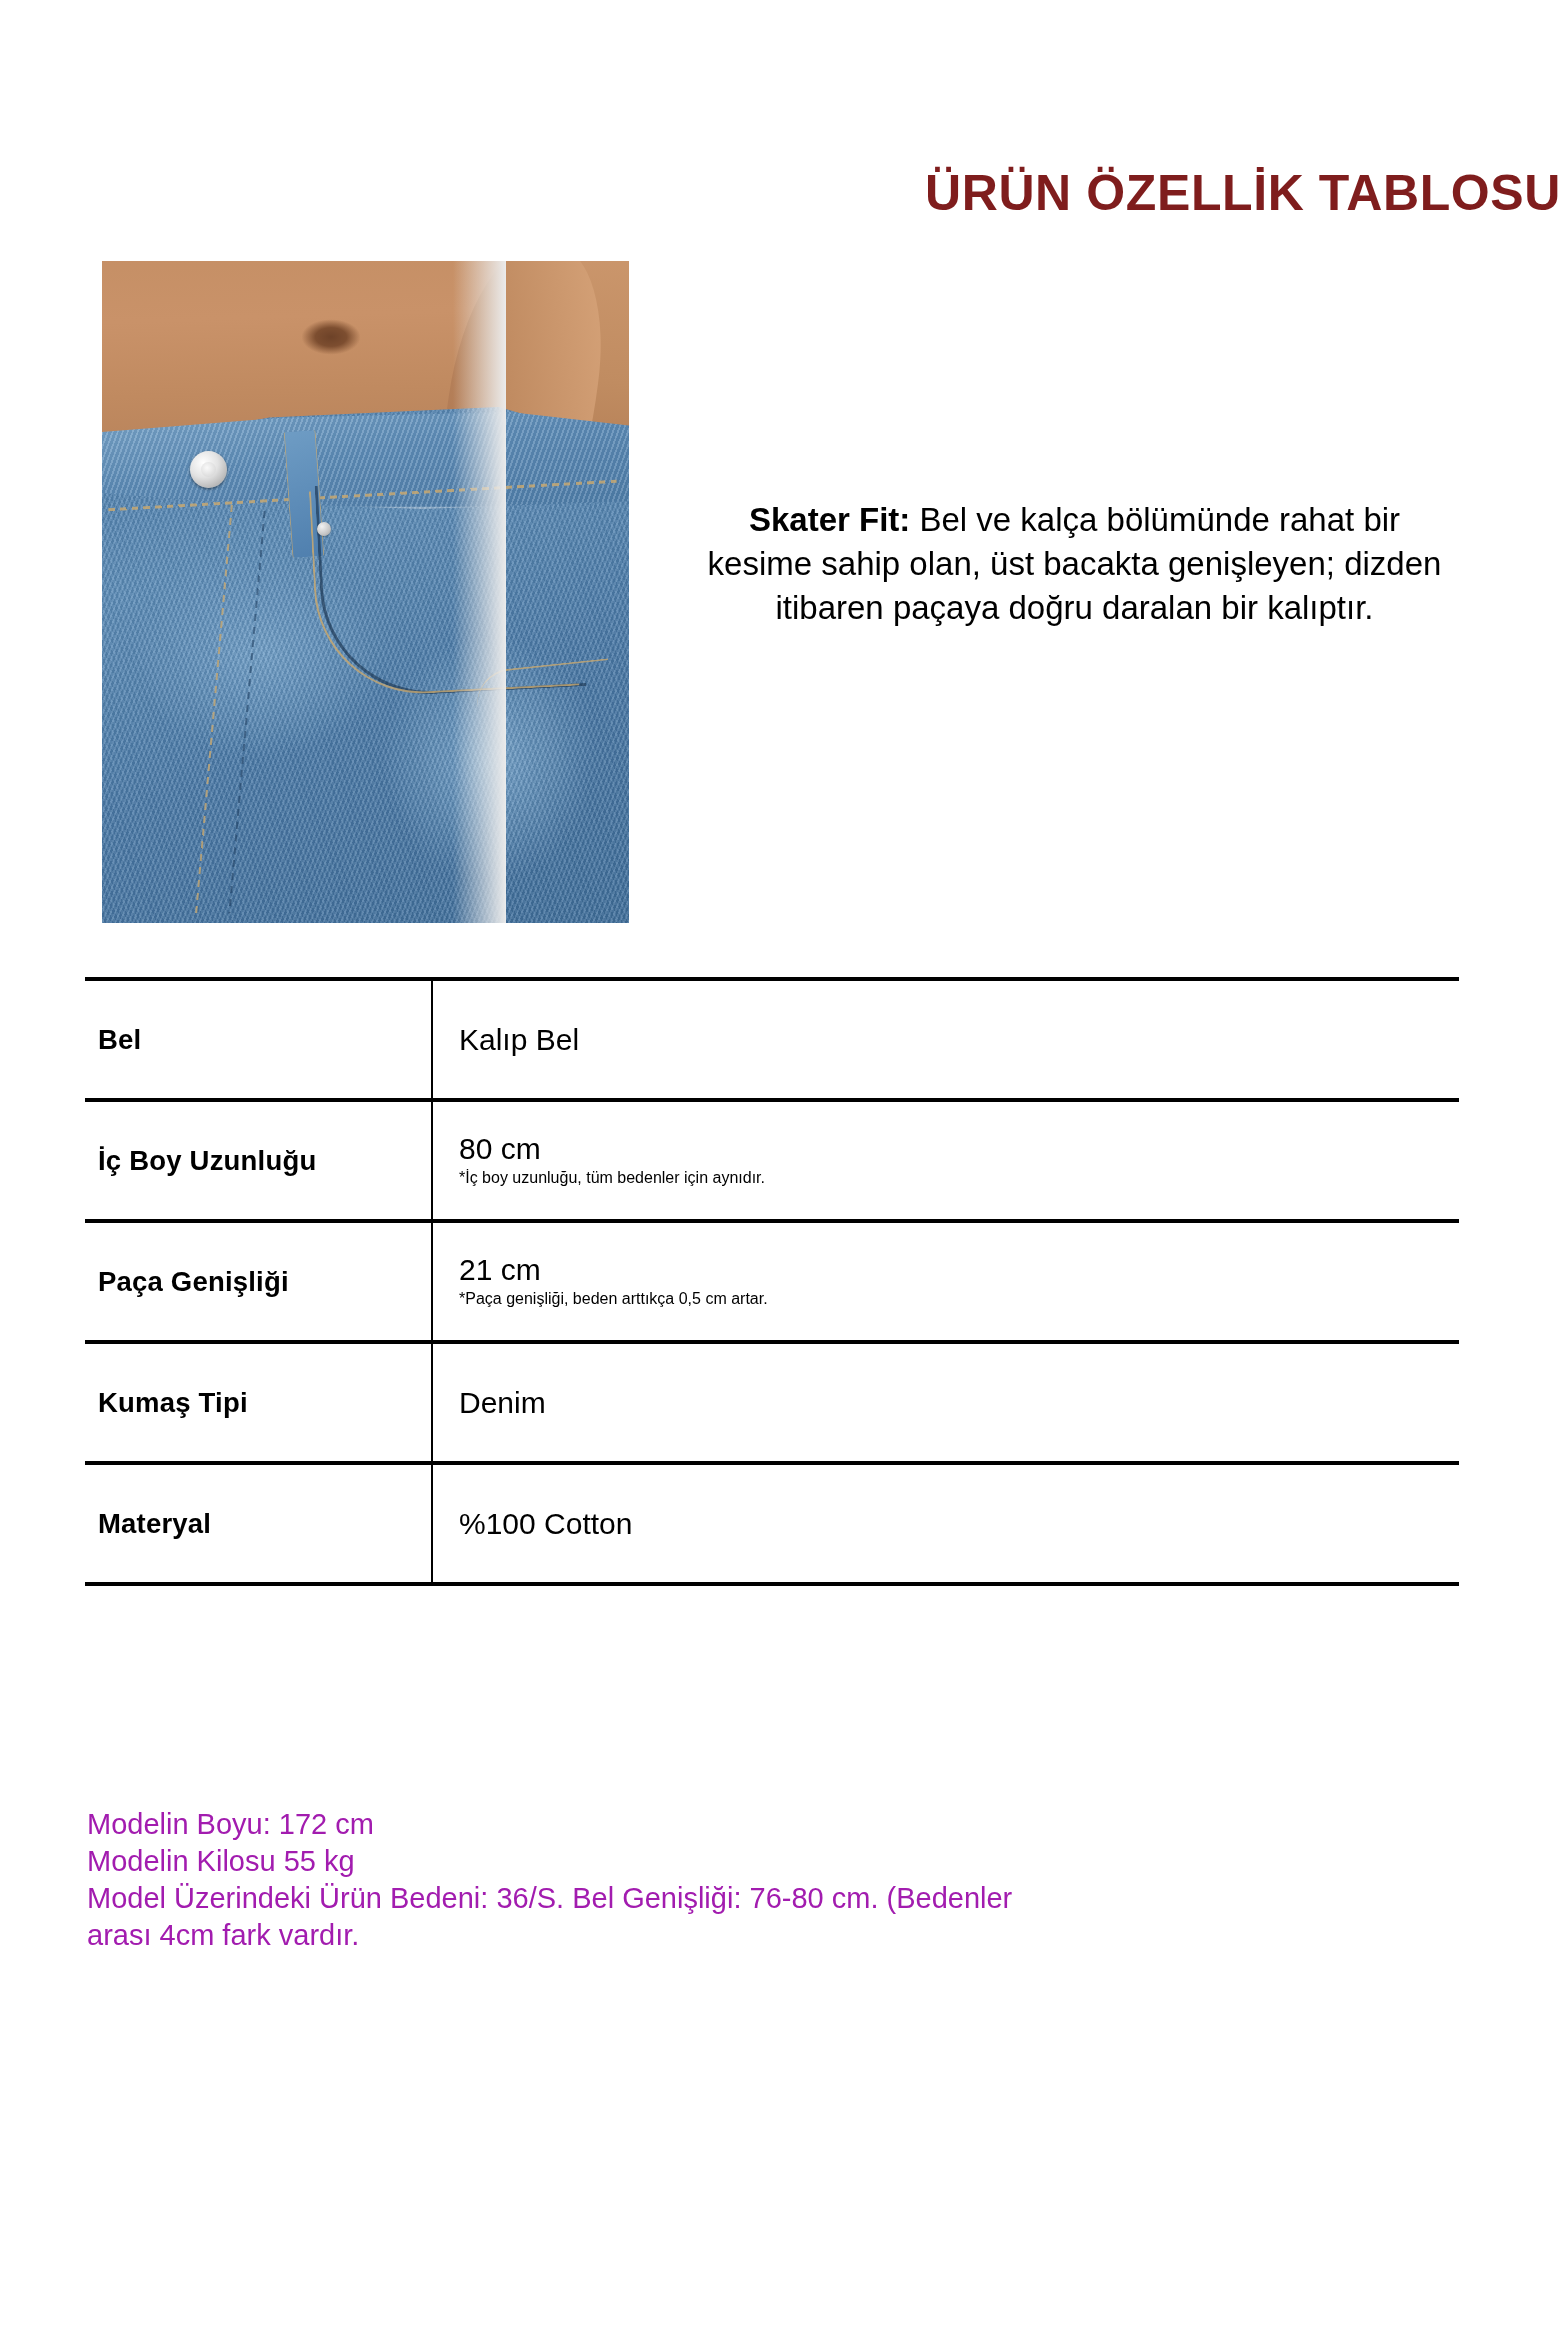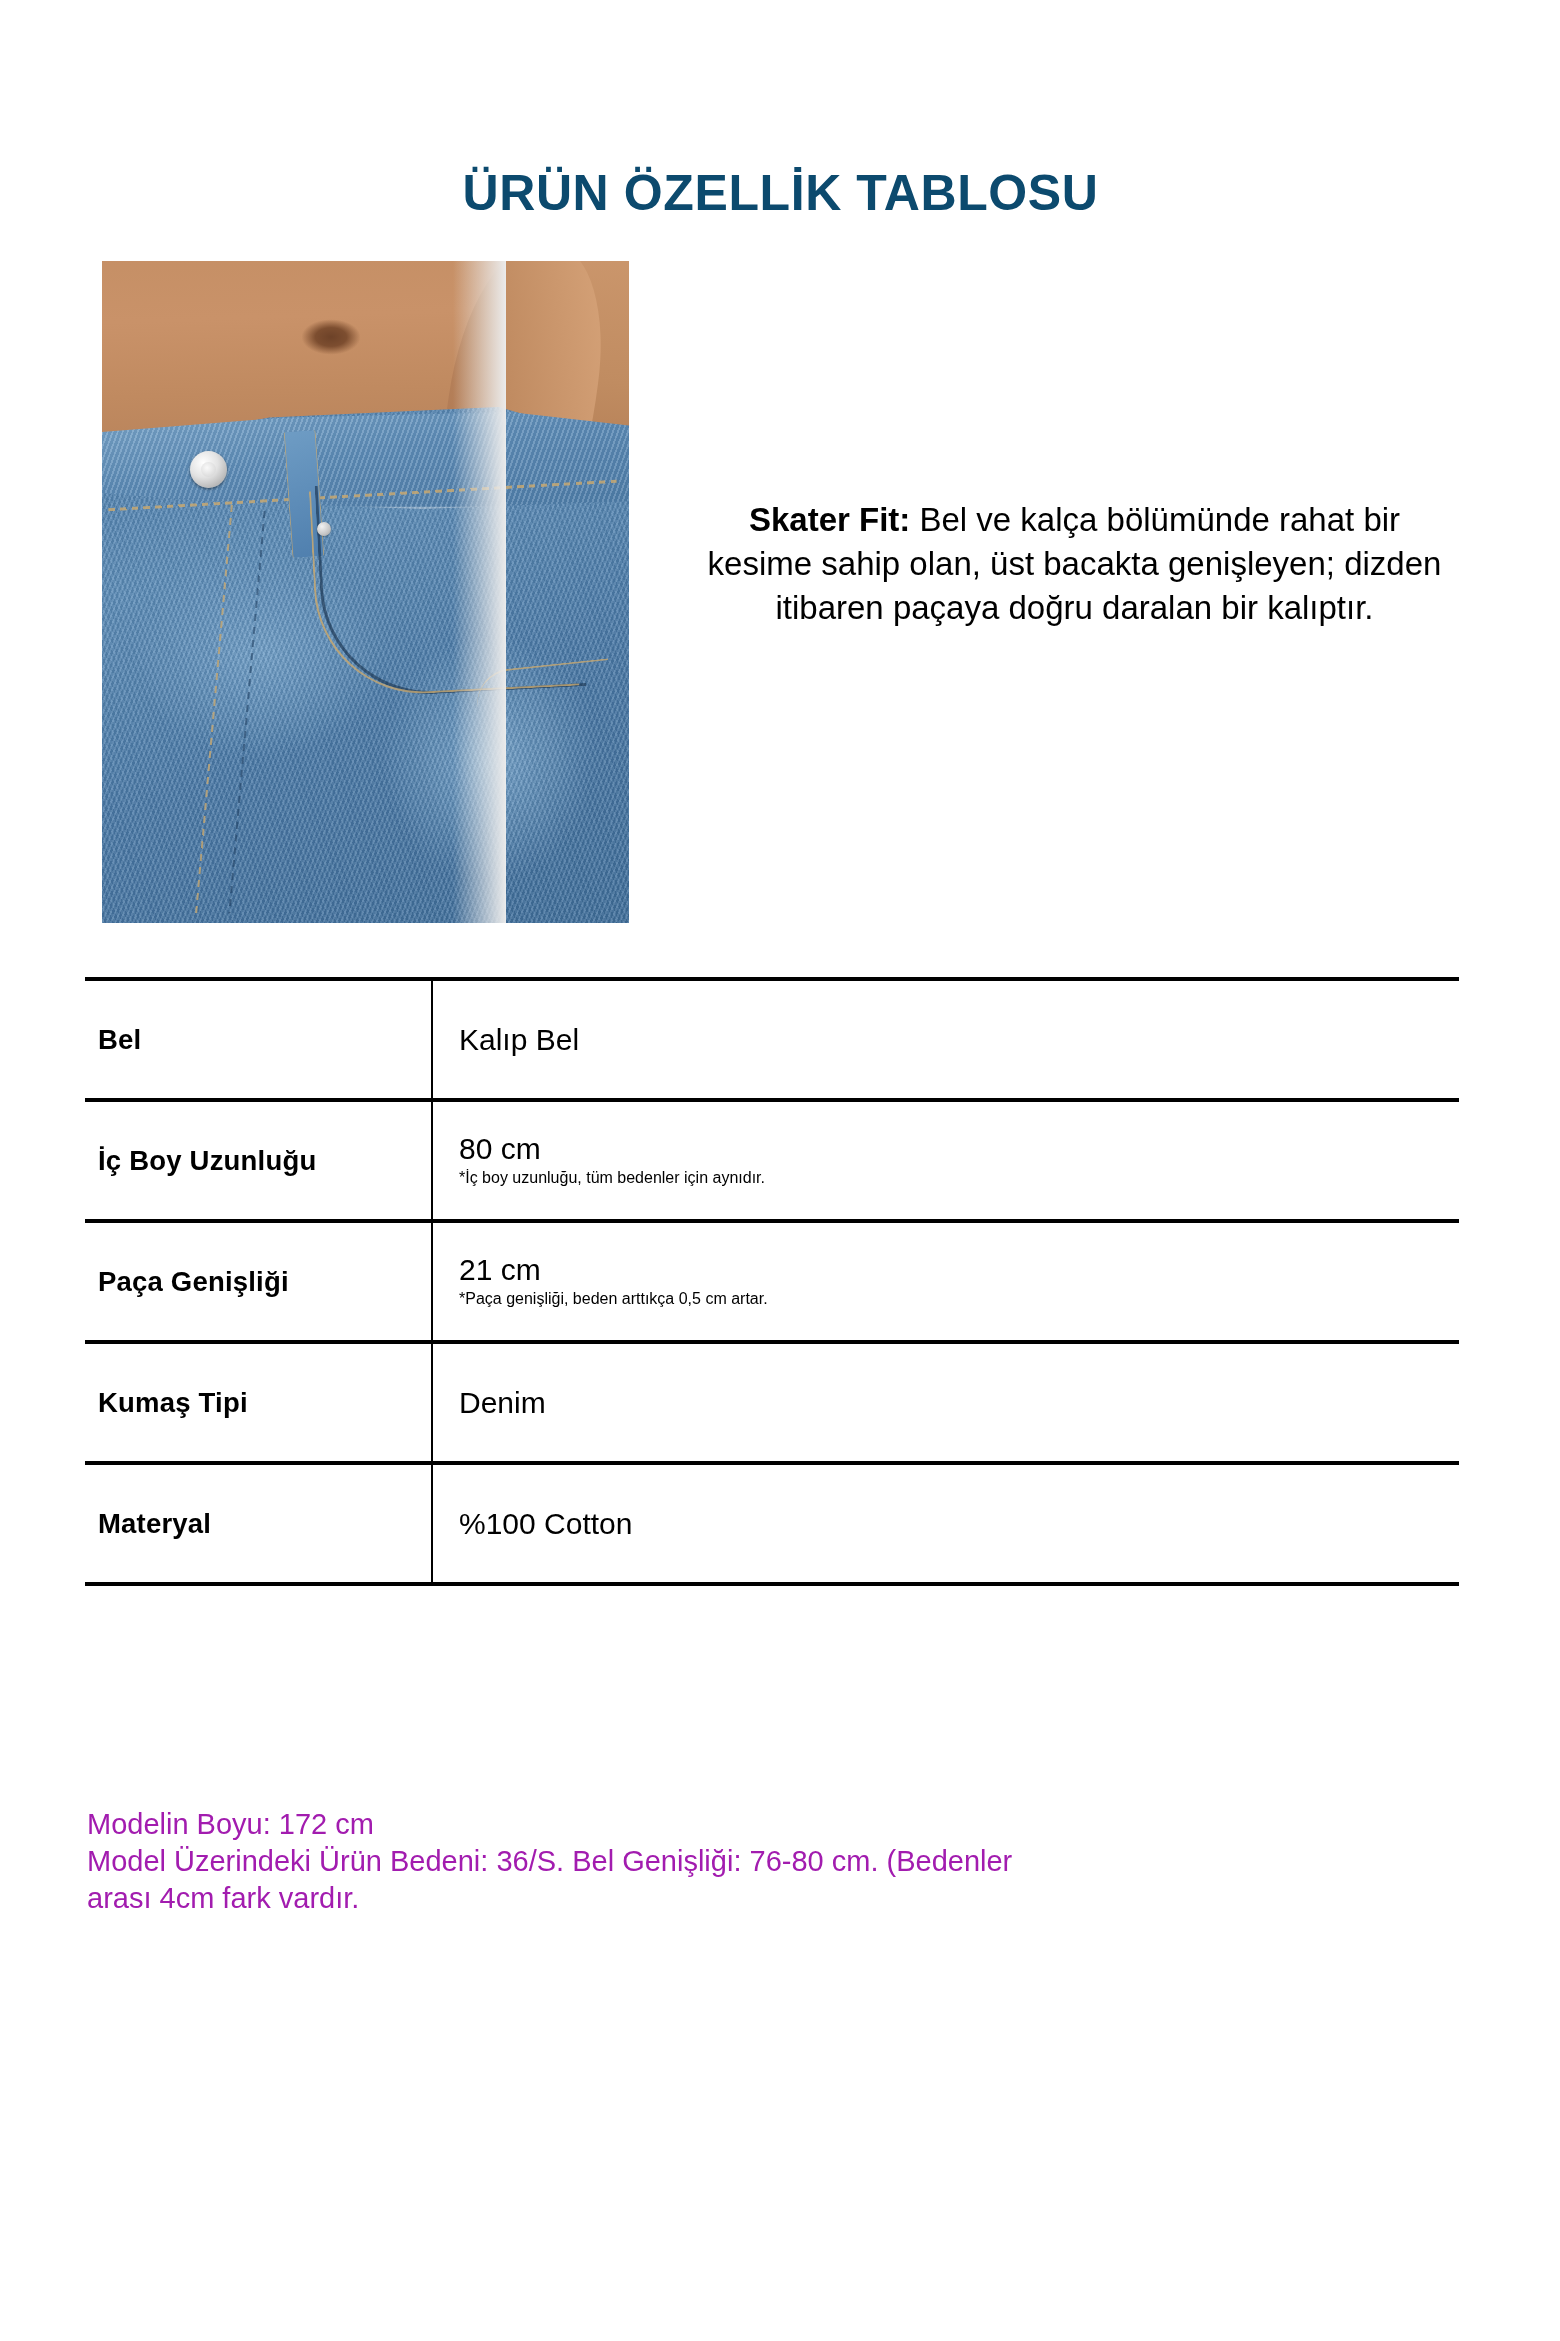--- a/index.html
+++ b/index.html
@@ -15,26 +15,26 @@
     position: relative;
     overflow: hidden;
   }
 
   
   .page-title {
     position: absolute;
     left: 0;
     top: 168px;
     width: 1561px;
-    text-align: center;
+    text-align: right;
     font-size: 50px;
     font-weight: bold;
     letter-spacing: 0.6px;
     line-height: 1;
-    color: #0c4a6e;
+    color: #7f1d1d;
   }
 
   
   .hero {
     position: absolute;
     left: 102px;
     top: 261px;
     width: 527px;
     height: 662px;
     overflow: hidden;
@@ -355,16 +355,17 @@
       <td class="label">Materyal</td>
       <td class="value">
         <span>%100 Cotton</span>
       </td>
     </tr>
   </tbody>
 </table>
 
 <div class="footer">
   <span class="line">Modelin Boyu: 172 cm</span>
+  <span class="line">Modelin Kilosu 55 kg</span>
   <span class="line">Model Üzerindeki Ürün Bedeni: 36/S. Bel Genişliği: 76-80 cm. (Bedenler</span>
   <span class="line">arası 4cm fark vardır.</span>
 </div>
 
 
 </body></html>

